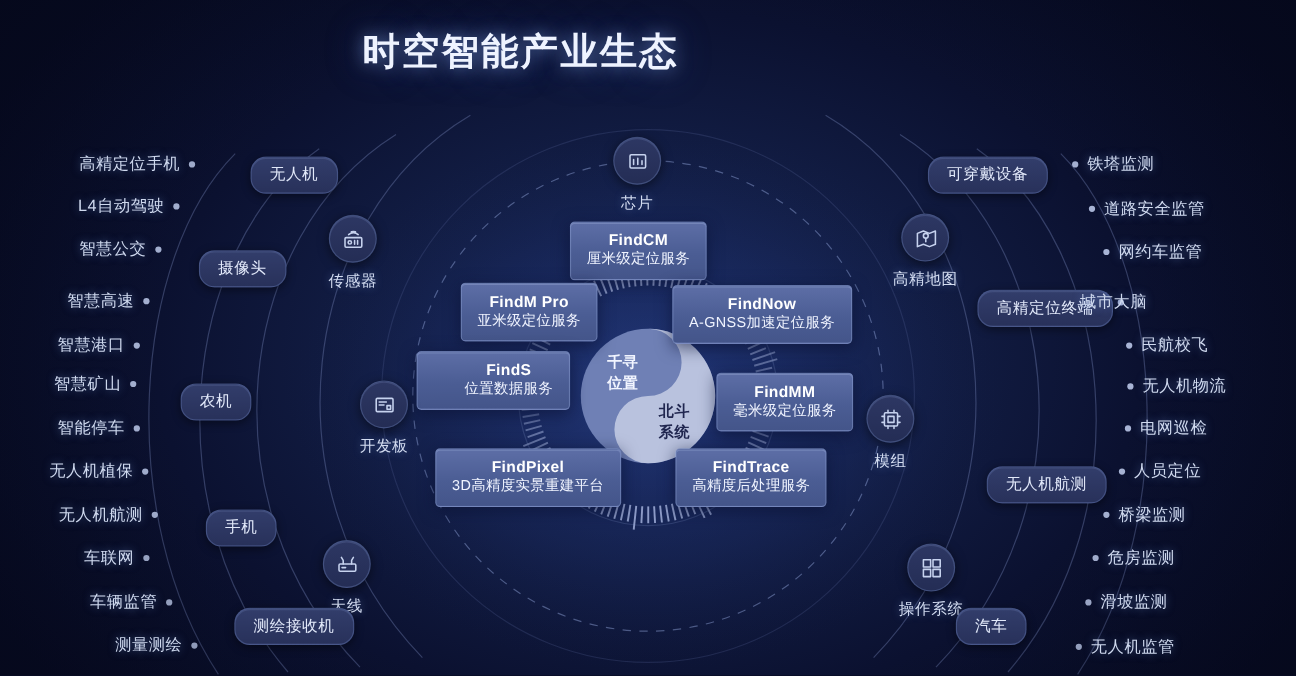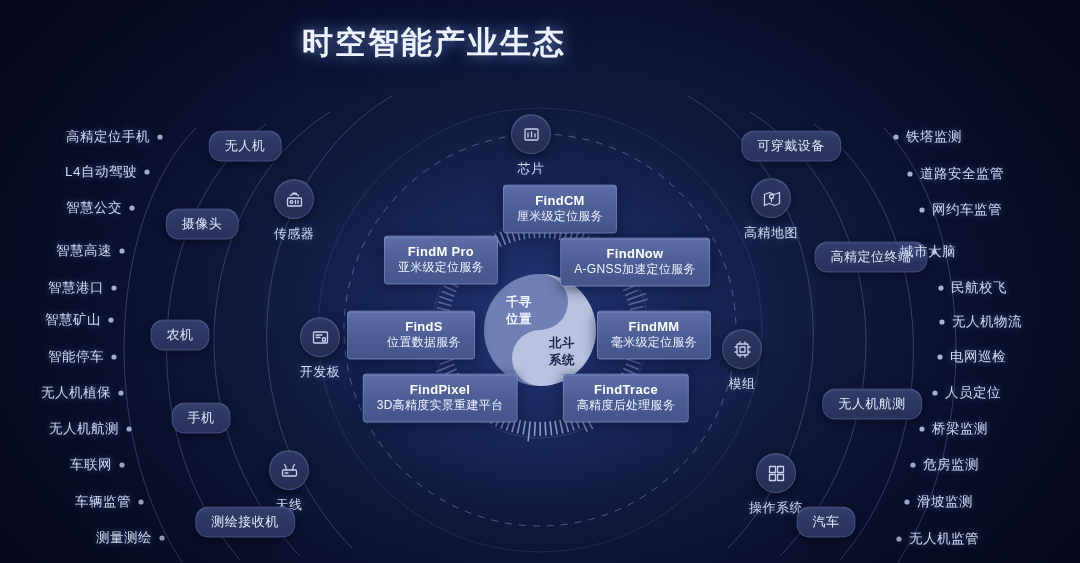--- a/index.html
+++ b/index.html
@@ -306,33 +306,33 @@
       <div>千寻</div>
       <div>位置</div>
     </div>
     <div class="ylabel yl-b">
       <div>北斗</div>
       <div>系统</div>
     </div>
   </div>
 
   <div id="services-layer">
-      <div class="svc" style="left: 560px; top: 209px;">
+      <div class="svc" style="left: 532px; top: 209px;">
         <div class="t1">FindCM</div>
         <div class="t2">厘米级定位服务</div>
       </div>
       <div class="svc" style="left: 441px; top: 260px;">
         <div class="t1">FindM Pro</div>
         <div class="t2">亚米级定位服务</div>
       </div>
       <div class="svc" style="left: 635px; top: 262px;">
         <div class="t1">FindNow</div>
         <div class="t2">A-GNSS加速定位服务</div>
       </div>
-      <div class="svc" style="left: 411px; top: 335px; padding-left: 39px;">
+      <div class="svc" style="left: 411px; top: 317px; padding-left: 39px;">
         <div class="t1">FindS</div>
         <div class="t2">位置数据服务</div>
       </div>
       <div class="svc" style="left: 654px; top: 335px;">
         <div class="t1">FindMM</div>
         <div class="t2">毫米级定位服务</div>
       </div>
       <div class="svc" style="left: 440px; top: 398px;">
         <div class="t1">FindPixel</div>
         <div class="t2">3D高精度实景重建平台</div>
@@ -412,23 +412,23 @@
             <rect x="11.5" y="11.5" width="6" height="6"></rect>
           </svg>
         </div>
         <div class="cap">操作系统</div>
       </div>
     </div>
   <div id="pills-layer">
       <div class="pill" style="left: 245px; top: 146px;">无人机</div>
       <div class="pill" style="left: 202px; top: 224px;">摄像头</div>
       <div class="pill" style="left: 180px; top: 335px;">农机</div>
-      <div class="pill" style="left: 201px; top: 418px;">手机</div>
+      <div class="pill" style="left: 201px; top: 440px;">手机</div>
       <div class="pill" style="left: 245px; top: 522px;">测绘接收机</div>
-      <div class="pill" style="left: 791px; top: 146px; text-align: right;">可穿戴设备</div>
+      <div class="pill" style="left: 823px; top: 146px; text-align: right;">可穿戴设备</div>
       <div class="pill" style="left: 871px; top: 257px;">高精定位终端</div>
       <div class="pill" style="left: 872px; top: 404px;">无人机航测</div>
       <div class="pill" style="left: 826px; top: 522px;">汽车</div>
     </div>
   <div id="scn-left-layer">
       <div class="scenario left" style="left: 150px; top: 137px;">高精定位手机</div>
       <div class="scenario left" style="left: 137px; top: 172px;">L4自动驾驶</div>
       <div class="scenario left" style="left: 122px; top: 208px;">智慧公交</div>
       <div class="scenario left" style="left: 112px; top: 251px;">智慧高速</div>
       <div class="scenario left" style="left: 104px; top: 288px;">智慧港口</div>

